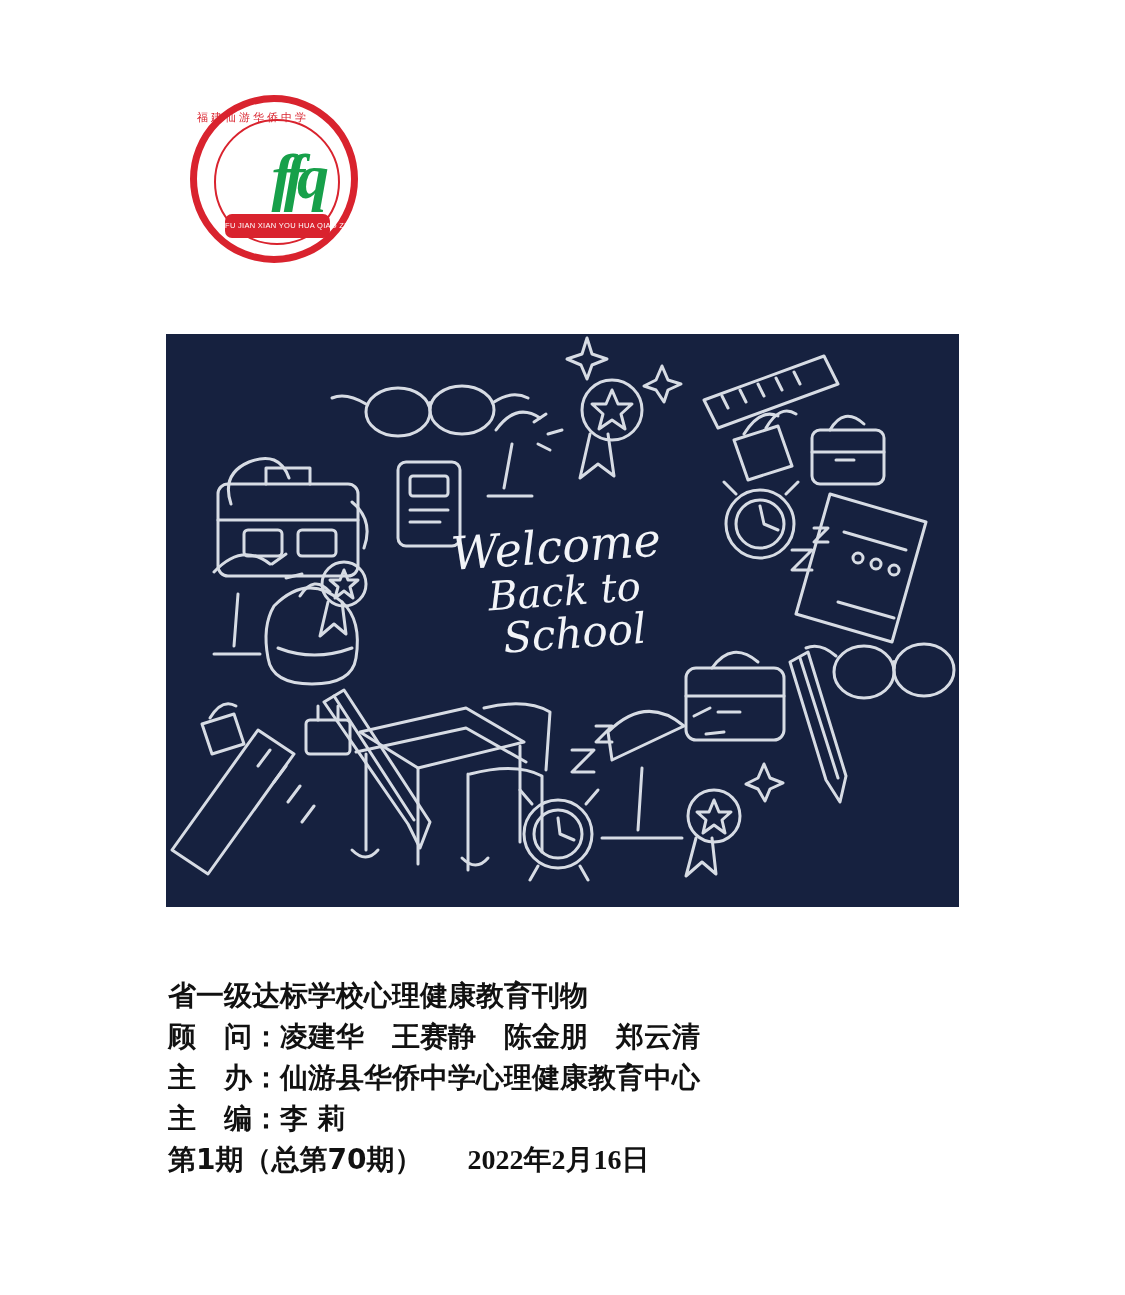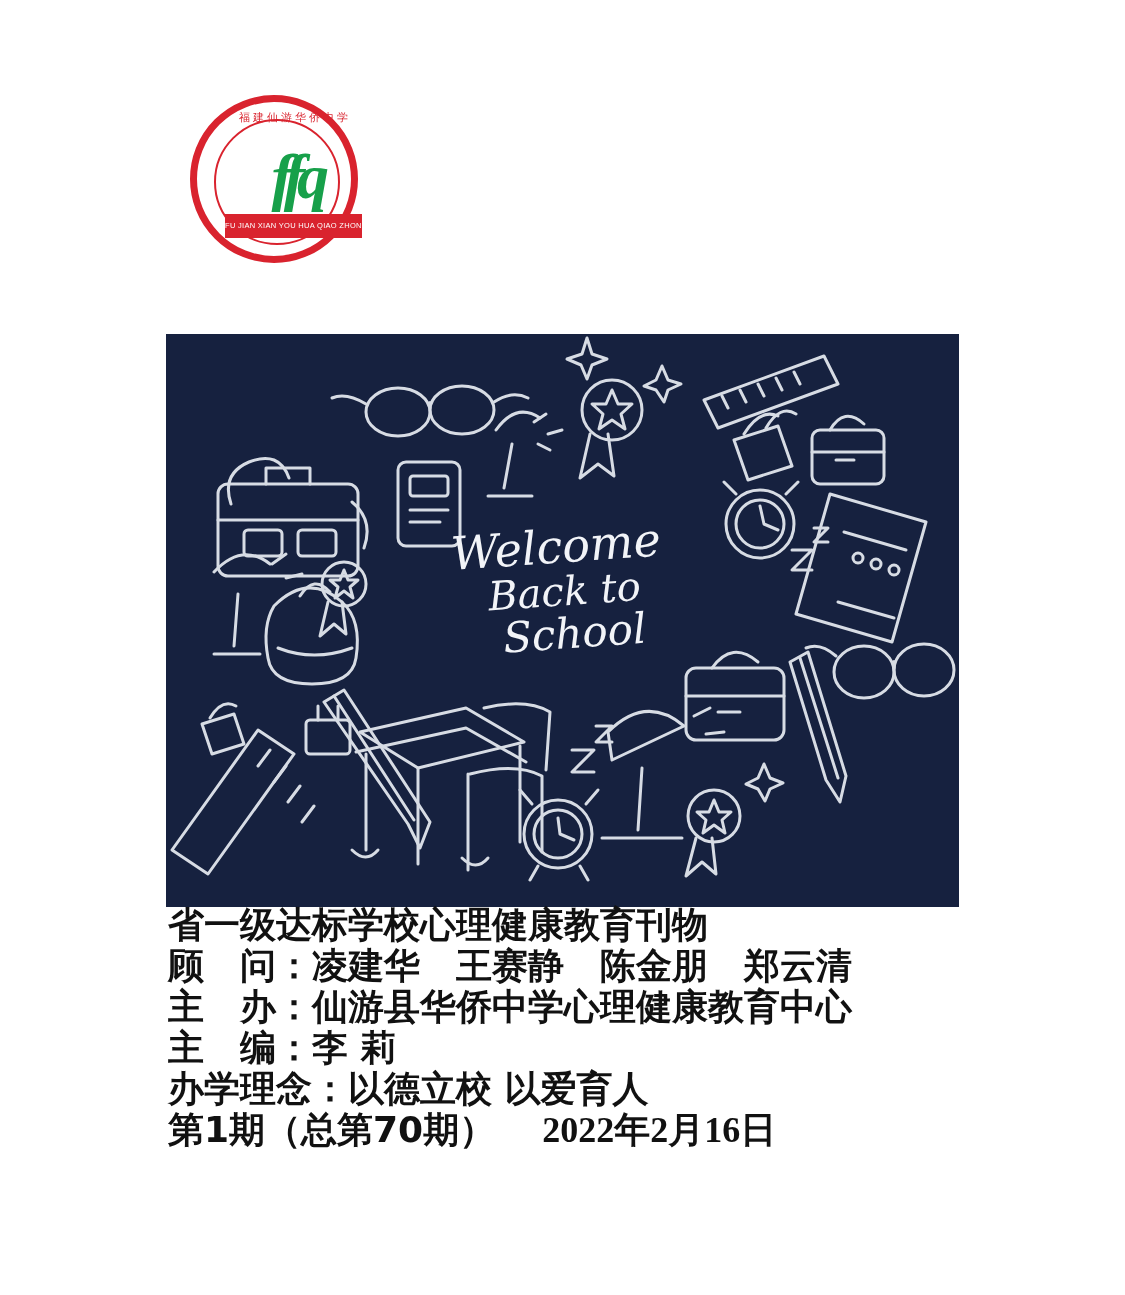--- a/index.html
+++ b/index.html
@@ -44,44 +44,43 @@
     border: 2px solid #d9232e;
     box-sizing: border-box;
   }
   .logo-ribbon {
     position: absolute;
     left: 28px;
     top: 112px;
     width: 105px;
     height: 24px;
     background: #d9232e;
-    border-radius: 0;
+    border-radius: 7px;
     transform: rotate(0deg);
-    padding-left: 32px;
   }
   .logo-ribbon-text {
     position: absolute;
     left: 0;
     top: 0;
     width: 105px;
     height: 24px;
     line-height: 24px;
     text-align: center;
     color: #ffffff;
     font-size: 7.5px;
     letter-spacing: 0.3px;
     white-space: nowrap;
     font-family: "Liberation Sans", sans-serif;
   }
   .logo-cn-top {
     position: absolute;
     left: 0;
     top: 8px;
     width: 154px;
-    text-align: right;
+    text-align: left;
     font-size: 11px;
     color: #d9232e;
     letter-spacing: 3px;
     font-family: "DejaVu Sans", sans-serif;
   }
   .logo-mark {
     position: absolute;
     left: 34px;
     top: 38px;
     width: 90px;
@@ -120,26 +119,26 @@
     line-height: 1.05;
   }
   .chalk-title .l1 { font-size: 46px; display: block; margin-left: 0; }
   .chalk-title .l2 { font-size: 40px; display: block; margin-left: 34px; }
   .chalk-title .l3 { font-size: 42px; display: block; margin-left: 46px; }
 
   
   .meta {
     position: absolute;
     left: 168px;
-    top: 904px;
+    top: 975px;
     width: 830px;
     color: #111111;
     font-family: "DejaVu Sans", sans-serif;
     font-weight: bold;
-    font-size: 36px;
+    font-size: 28px;
     line-height: 41px;
     white-space: nowrap;
   }
   .meta .line { display: block; }
   .meta .line-last {
     display: block;
     font-family: "Liberation Serif", serif;
     font-weight: bold;
   }
   .meta .line-last .issue { font-family: "DejaVu Sans", sans-serif; margin-top: 23px; }
@@ -289,18 +288,17 @@
     <span class="l2">Back to</span>
     <span class="l3">School</span>
   </div>
 </div>
 
 <div class="meta">
   <span class="line">省一级达标学校心理健康教育刊物</span>
   <span class="line">顾　问：凌建华　王赛静　陈金朋　郑云清</span>
   <span class="line">主　办：仙游县华侨中学心理健康教育中心</span>
   <span class="line">主　编：李 莉</span>
-  <span class="line">办学理念：以德立校 以爱育人</span>
   <span class="line-last">
     <span class="issue">第1期（总第70期）</span>
     <span class="date">2022年2月16日</span>
   </span>
 </div>
 
 </body></html>

